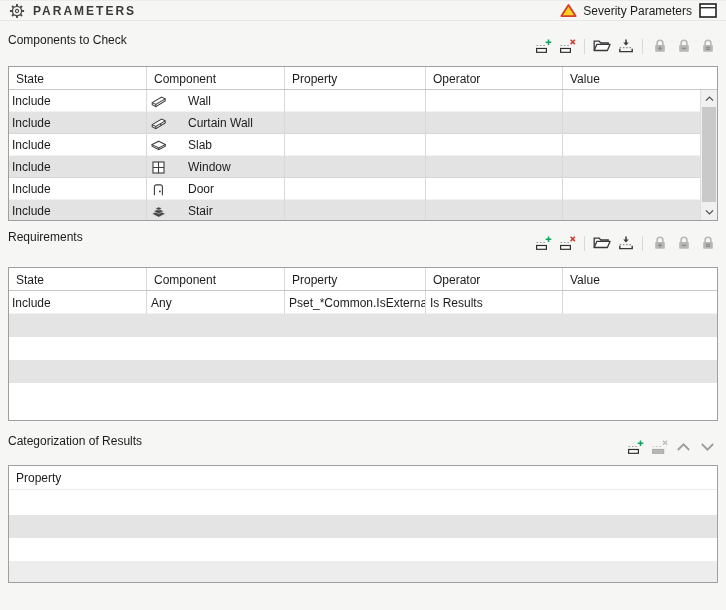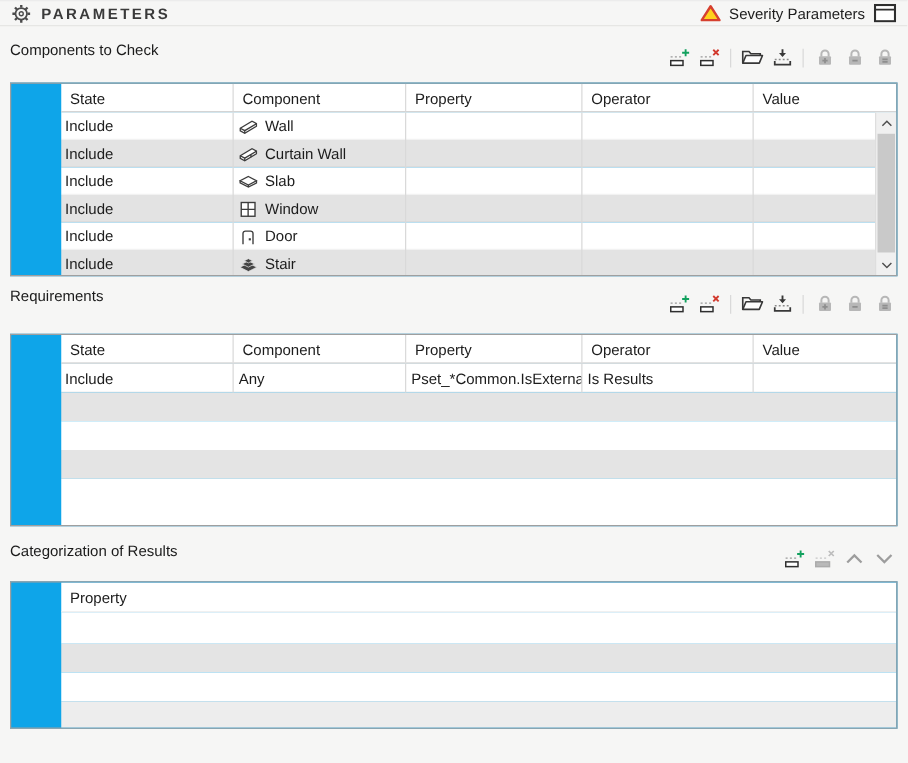--- a/index.html
+++ b/index.html
@@ -25,38 +25,38 @@
   .bar1{ margin-top:12px; }
   .bar2{ margin-top:9px; }
   .bar3{ margin-top:13px; }
   .section-label{ font-size:12px; color:#1b1b1b; }
 
   .toolbar{ display:flex; align-items:center; gap:3px; }
   .tbtn{ width:21px; height:19px; display:flex; align-items:center; justify-content:center; }
   .tbtn.disabled{ opacity:1; }
   .tsep{ width:1px; height:15px; background:#d9d9d9; margin:0 3px; }
 
-  .tbl{ background:#0ea5e9; border:1px solid #9f9f9f; position:relative; overflow:hidden;padding-left:40px; }
+  .tbl{ background:#0f766e; border:1px solid #9f9f9f; position:relative; overflow:hidden; }
   .tbl1{ margin-top:7px; height:155px; }
   .tbl2{ margin-top:11px; height:154px; }
   .tbl3{ margin-top:5px; height:118px; }
 
   .grid5{ display:grid; grid-template-columns:138px 138px 141px 137px auto; }
   .thead{ height:23px; border-bottom:1px solid #c6c6c6; background:#fff; }
   .th{ font-size:12px; color:#1c1c1c; padding:5px 0 0 7px; border-right:1px solid #dadada;
        white-space:nowrap; overflow:hidden; }
   .th:last-child{ border-right:none; }
   .th.single{ border-right:none; }
 
   .trow{ height:22px; background:#fff; box-shadow: inset 0 -1px 0 rgba(0,0,0,0.05); }
   .trow.alt{ background:#e3e3e3; }
   .td{ display:flex; align-items:center; font-size:12px; padding-left:3px;
        border-right:1px solid #d9d9d9; overflow:hidden; white-space:nowrap; height:100%; }
   .td:last-child{ border-right:none; }
-  .td.comp{ padding-left:4px; gap:6px; }
+  .td.comp{ padding-left:4px; gap:22px; }
   .rrow{ height:23px; }
 
   .stripe{ height:23px; background:#fff; }
   .stripe.g{ background:#e4e4e4; }
   .stripe.g2{ background:#ededed; }
   .h24{ height:24px; }
   .h25{ height:25px; }
 
   .vscroll{ position:absolute; top:23px; right:0; bottom:0; width:17px;
             background:#f0f0f0; border-left:1px solid #dedede; }

